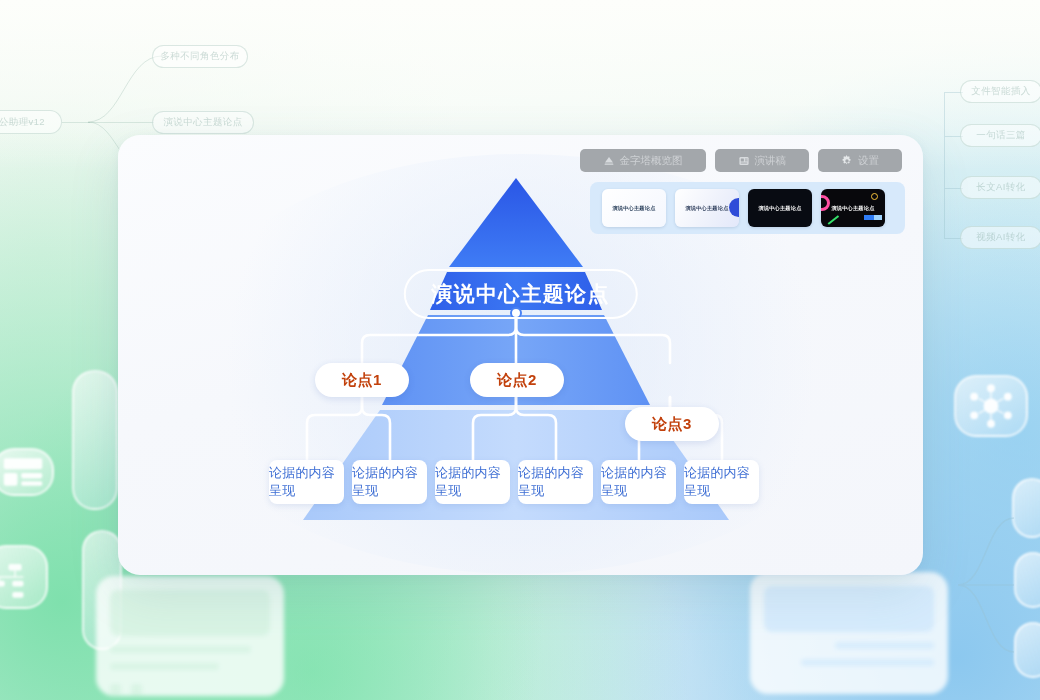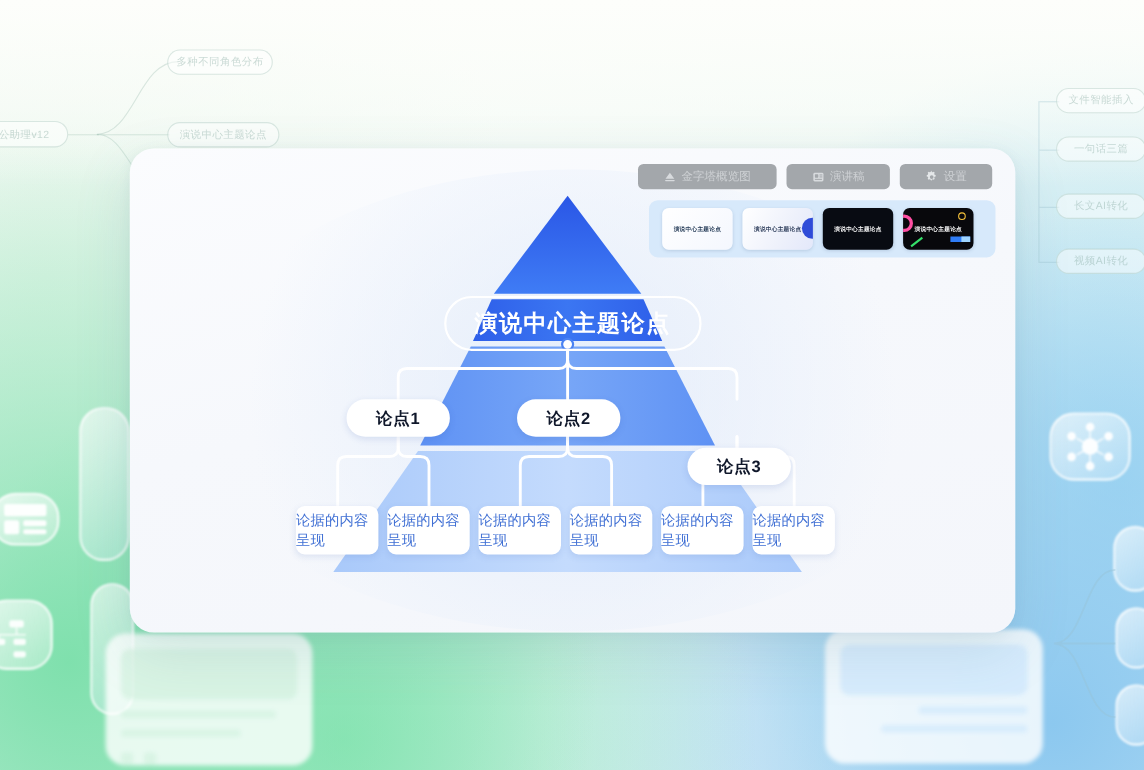--- a/index.html
+++ b/index.html
@@ -154,21 +154,21 @@
     letter-spacing:1.3px;
     white-space:nowrap;
     background:transparent;
     cursor:pointer;
   }
   .arg-node{
     top:228px;
     height:34px; width:94px;
     background:#ffffff;
     border-radius:19px;
-    color:#0f172a;
+    color:#c2410c;
     font-size:15px; font-weight:bold;
     display:flex; align-items:center; justify-content:center;
     box-shadow:0 2px 7px rgba(40,80,170,.14);
     cursor:pointer;
     letter-spacing:.6px;
   }
   #arg-1{ left:197px; }
   #arg-2{ left:352px; }
   #arg-3{ left:507px;margin-top:44px; }
 

